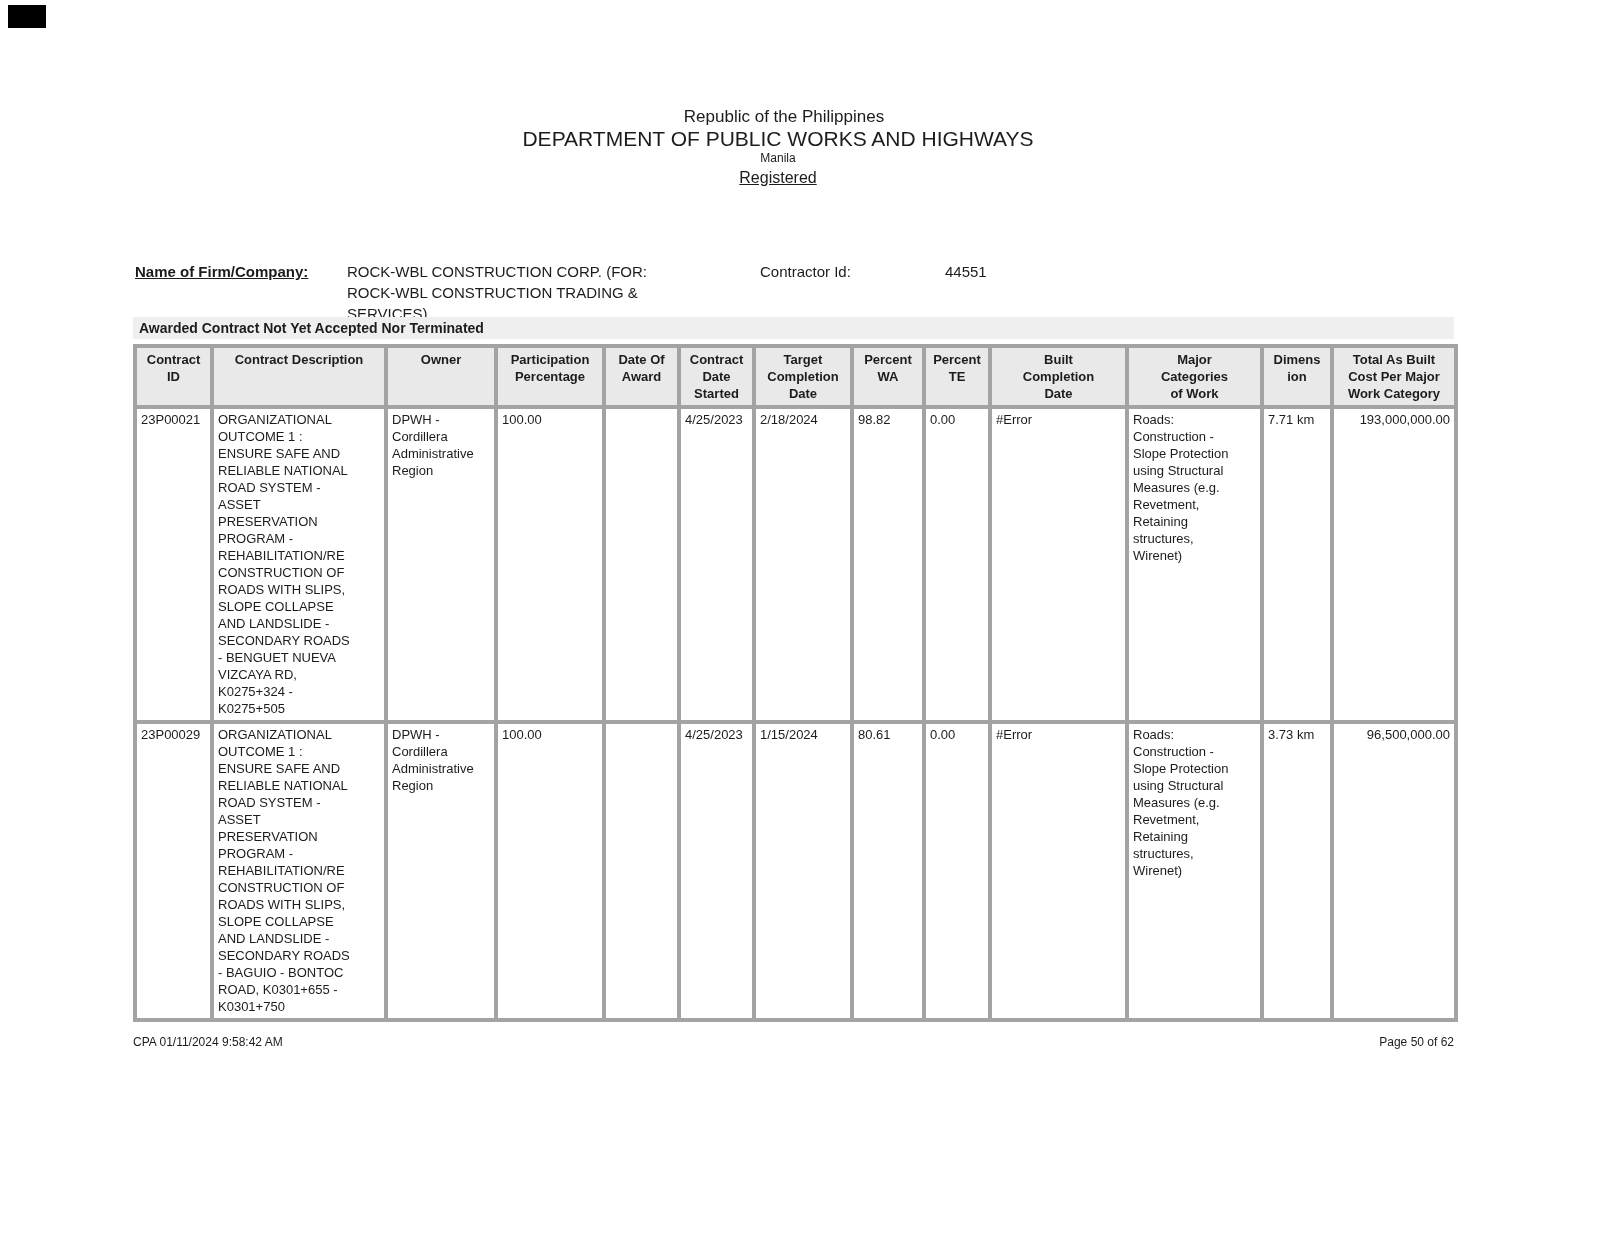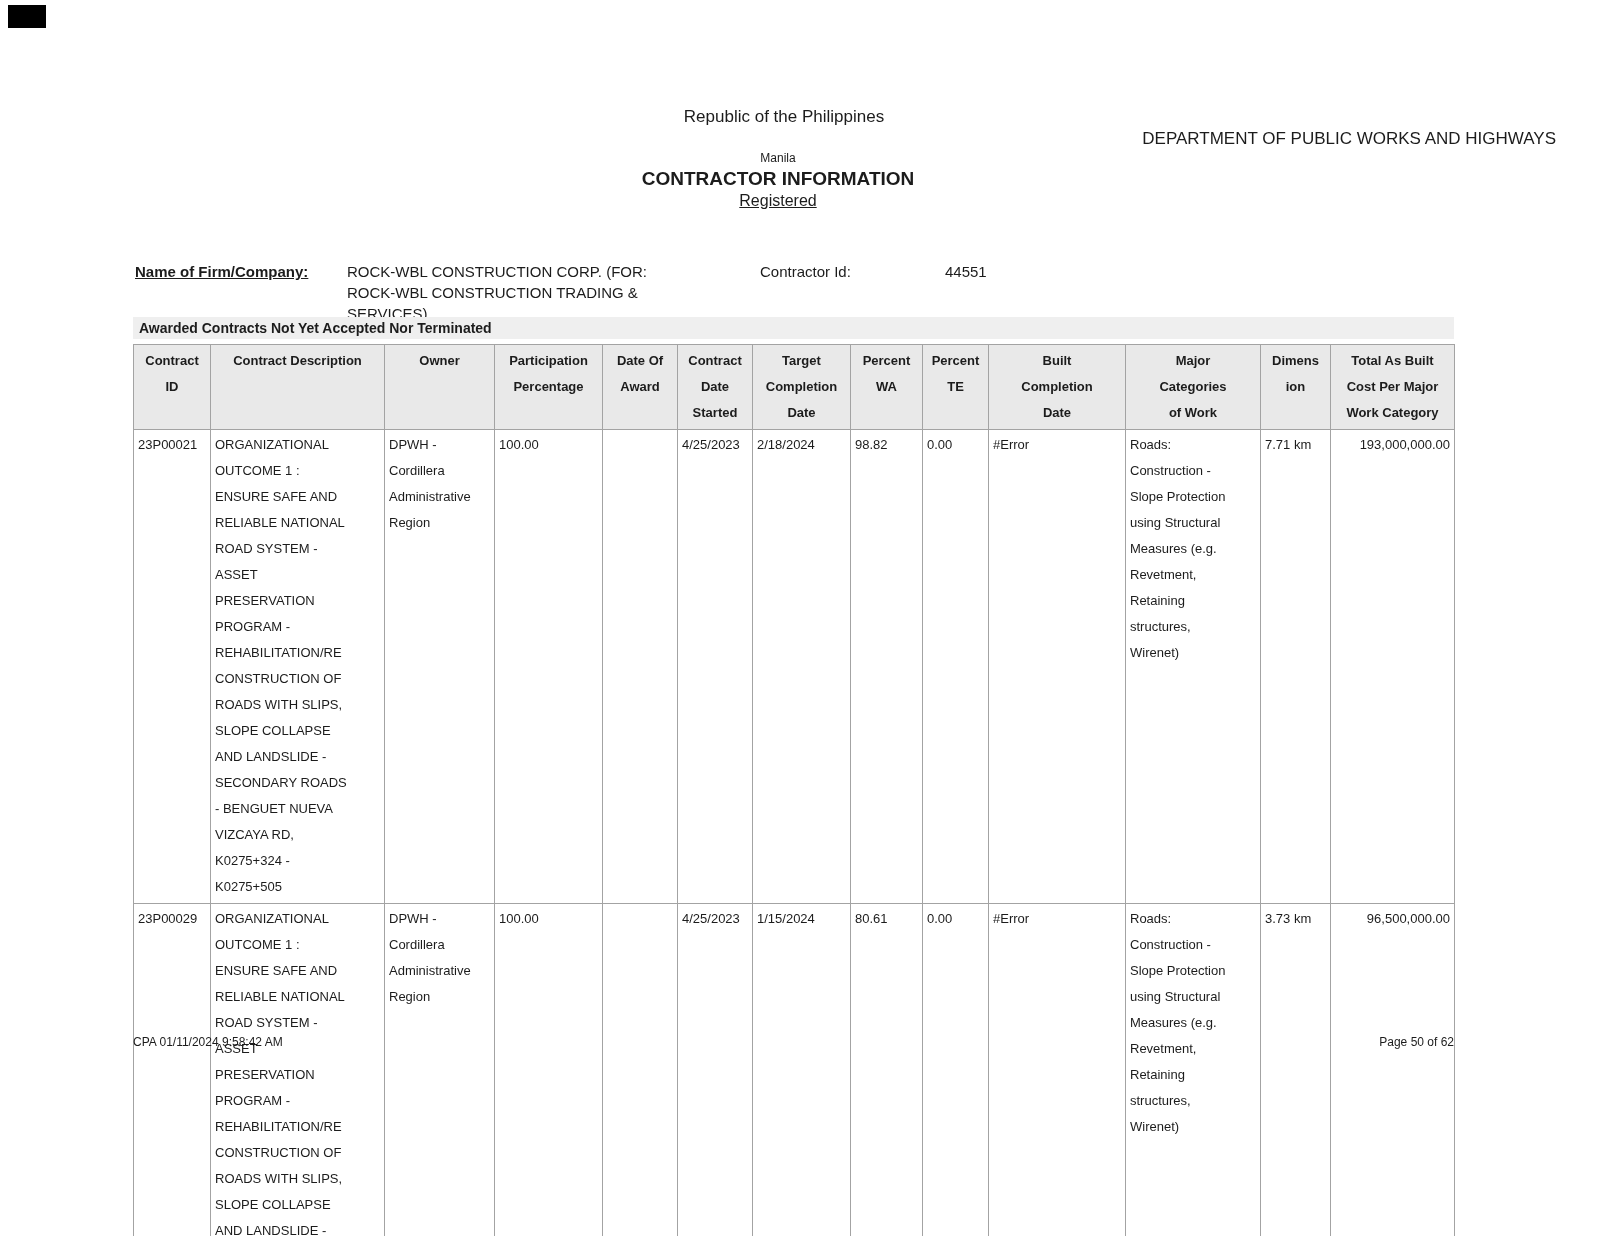--- a/index.html
+++ b/index.html
@@ -5,43 +5,43 @@
   html,body{margin:0;padding:0;}
   body{
     width:1600px;height:1236px;position:relative;background:#ffffff;
     font-family:"Liberation Sans","DejaVu Sans",sans-serif;color:#1c1c1c;
     overflow:hidden;
   }
   .scan-artifact{position:absolute;left:8px;top:5px;width:38px;height:23px;background:#000;}
   
   .doc-header{position:absolute;left:0;top:106px;width:1556px;text-align:center;}
   .doc-header .l-republic{font-size:17px;line-height:22px;padding-left:12px;}
-  .doc-header .l-department{font-size:17px;line-height:22px;text-align:right;}
+  .doc-header .l-department{font-size:21px;line-height:22px;}
   .doc-header .l-city{font-size:12px;line-height:17px;}
   .doc-header .l-title{font-size:19px;line-height:23px;font-weight:bold;}
   .doc-header .l-status{font-size:16px;line-height:22px;text-decoration:underline;}
   
   .firm-label{position:absolute;left:135px;top:263px;font-size:15px;font-weight:bold;text-decoration:underline;}
   .firm-value{position:absolute;left:347px;top:261px;width:372px;font-size:15px;line-height:21px;}
   .contractor-id-label{position:absolute;left:760px;top:263px;font-size:15px;font-weight:normal;}
   .contractor-id-value{position:absolute;left:945px;top:263px;font-size:15px;}
   
   .section-bar{
     position:absolute;left:133px;top:317px;width:1321px;height:22px;
     background:#efefef;font-size:14px;font-weight:bold;line-height:22px;
     padding-left:6px;box-sizing:border-box;
   }
   
   table.contracts{
     position:absolute;left:133px;top:344px;width:1321px;
     border-collapse:collapse;table-layout:fixed;
   }
   table.contracts th,table.contracts td{
-    border:1px solid #a3a3a3;vertical-align:top;
-    font-size:13px;line-height:26px;white-space:pre-line;
+    border:4px solid #a3a3a3;vertical-align:top;
+    font-size:13px;line-height:17px;white-space:pre-line;
     overflow:hidden;word-wrap:break-word;
   }
   table.contracts th{
     background:#e9e9e9;font-weight:bold;text-align:center;padding:3px 2px;
   }
   table.contracts td{padding:2px 4px 3px 4px;text-align:left;}
   table.contracts td.align-right{text-align:right;margin-left:48px;}
   
   .page-footer{
     position:absolute;left:133px;top:1035px;width:1321px;
@@ -50,35 +50,34 @@
 </style>
 </head>
 <body>
 
 <div class="scan-artifact"></div>
 
 <div class="doc-header">
   <div class="l-republic">Republic of the Philippines</div>
   <div class="l-department">DEPARTMENT OF PUBLIC WORKS AND HIGHWAYS</div>
   <div class="l-city">Manila</div>
-  <div class="l-title">CONTRACTOR INFORMATION</div>
   <div class="l-status">Registered</div>
 </div>
 
 <div class="firm-label">Name of Firm/Company:</div>
 <div class="firm-value" id="firm-name-value">
     <div>ROCK-WBL CONSTRUCTION CORP. (FOR:</div>
     <div>ROCK-WBL CONSTRUCTION TRADING &amp;</div>
     <div>SERVICES)</div>
   </div>
 <div class="contractor-id-label">Contractor Id:</div>
 <div class="contractor-id-value">44551</div>
 
 <div class="section-bar">
-  <span>Awarded Contracts Not Yet Accepted Nor Terminated</span>
+  <span>Awarded Contract Not Yet Accepted Nor Terminated</span>
 </div>
 
 <table class="contracts">
   <colgroup id="contracts-colgroup">
       <col style="width: 77px;">
       <col style="width: 174px;">
       <col style="width: 110px;">
       <col style="width: 108px;">
       <col style="width: 75px;">
       <col style="width: 75px;">

